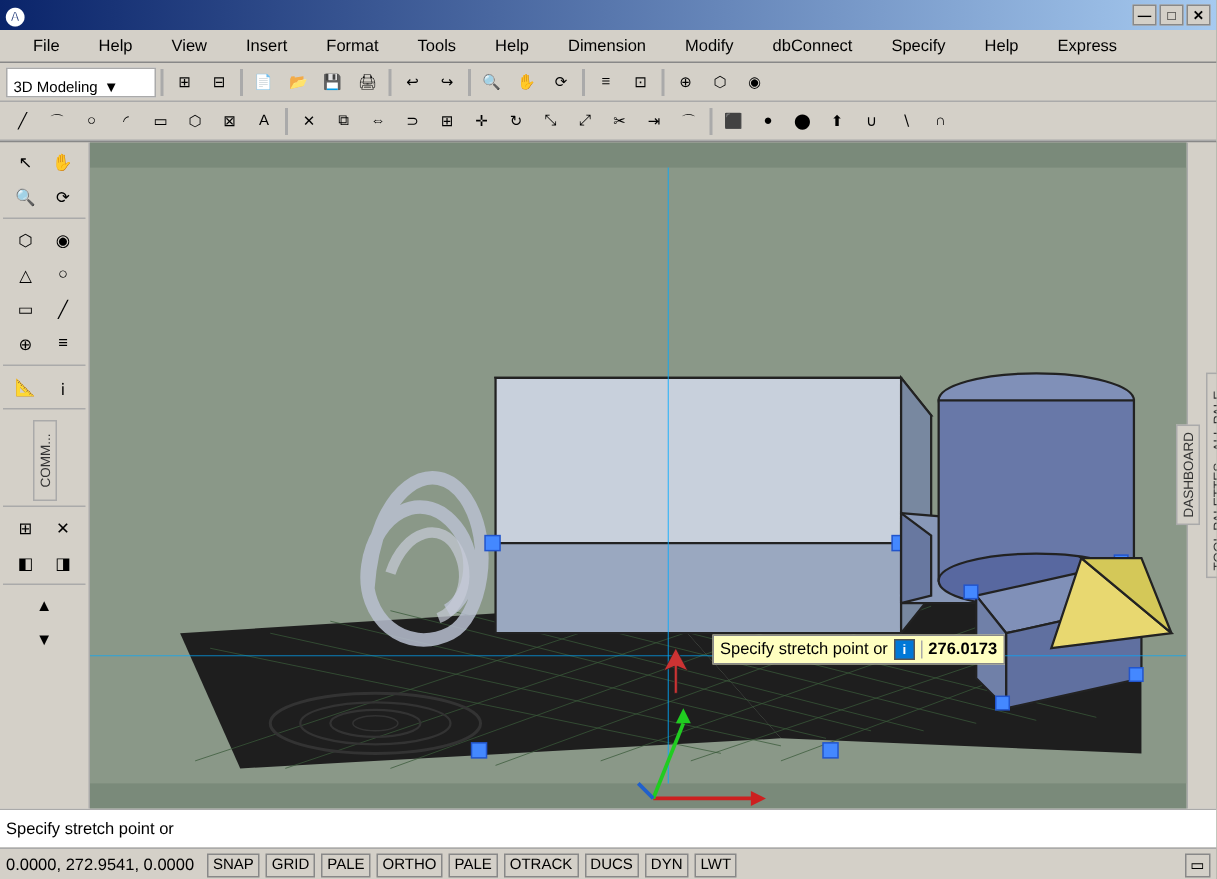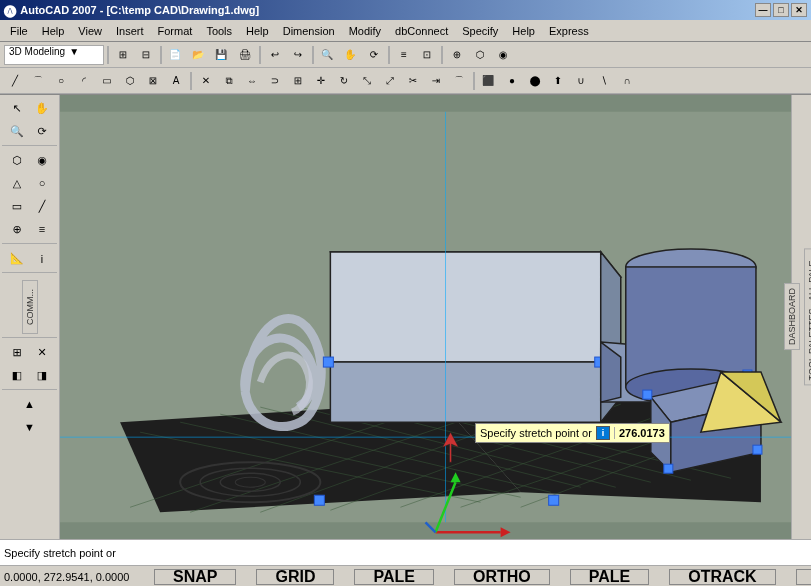--- a/index.html
+++ b/index.html
@@ -34,20 +34,21 @@
       border-bottom: 1px solid #888;
       display: flex;
       align-items: center;
       padding: 0 4px;
       gap: 2px;
     }
     .menu-item {
       padding: 2px 6px;
       cursor: pointer;
       font-size: 11px;
+      margin-left: 12px;
     }
 
     
     .toolbar {
       height: 26px;
       background: #d4d0c8;
       border-bottom: 1px solid #aaa;
       display: flex;
       align-items: center;
       padding: 2px 4px;
@@ -57,21 +58,21 @@
     .tb-btn {
       width: 22px; height: 20px;
       background: #d4d0c8;
       border: 1px solid transparent;
       display: flex; align-items: center; justify-content: center;
       cursor: pointer; font-size: 10px;
     }
     .tb-separator { width: 2px; height: 18px; background: #aaa; margin: 0 2px; }
     .tb-dropdown {
       height: 20px; background: white; border: 1px solid #aaa;
-      padding: 0 4px; font-size: 10px; display: flex; align-items: flex-start;
+      padding: 0 4px; font-size: 10px; display: flex; align-items: flex-end;
       cursor: pointer; min-width: 100px;
     }
 
     
     #main-area {
       display: flex;
       height: calc(586px - 20px - 22px - 26px - 26px - 26px - 22px);
     }
 
     
@@ -168,35 +169,35 @@
     }
 
     
     #status-bar {
       height: 22px;
       background: #d4d0c8;
       border-top: 1px solid #aaa;
       display: flex;
       align-items: center;
       padding: 0 4px;
-      gap: 20px;
+      gap: 4px;
       font-size: 11px;
     }
     .status-coords {
       min-width: 130px;
       font-size: 11px;
     }
     .status-btn {
-      padding: 1px 18px;
+      padding: 1px 3px;
       background: #d4d0c8;
       border: 1px solid #888;
-      font-size: 16px;
+      font-size: 10px;
       cursor: pointer;
       height: 16px;
-      display: flex; align-items: center; font-weight: bold;
+      display: flex; align-items: center;
     }
 
     
     #command-window {
       height: 26px;
       background: #fff;
       border-top: 1px solid #aaa;
       display: flex;
       align-items: center;
       padding: 0 4px;
@@ -222,21 +223,20 @@
       background: #d4d0c8;
       border-bottom: 1px solid #888;
     }
   </style>
 </head>
 <body>
 
 <div id="title-bar">
   <div id="title-bar-left">
     <span style="font-size:12px;">🅐</span>
-    <span>AutoCAD 2007 - [C:\temp CAD\Drawing1.dwg]</span>
   </div>
   <div id="title-bar-controls">
     <div class="title-btn">—</div>
     <div class="title-btn">□</div>
     <div class="title-btn">✕</div>
   </div>
 </div>
 
 <div id="menu-bar">
   <span class="menu-item">File</span>

